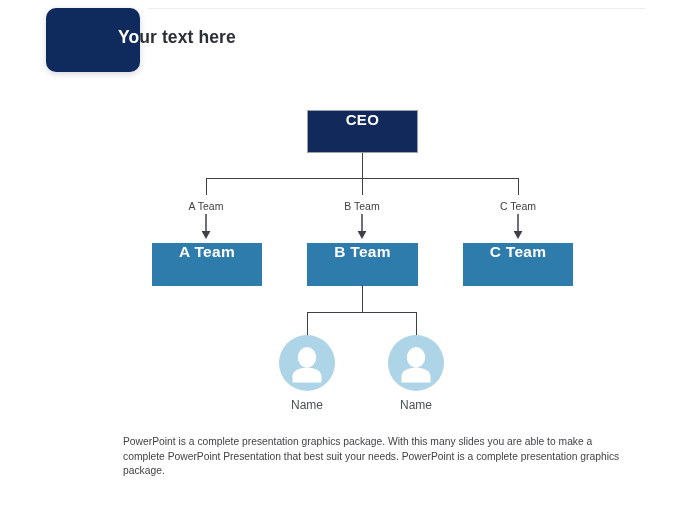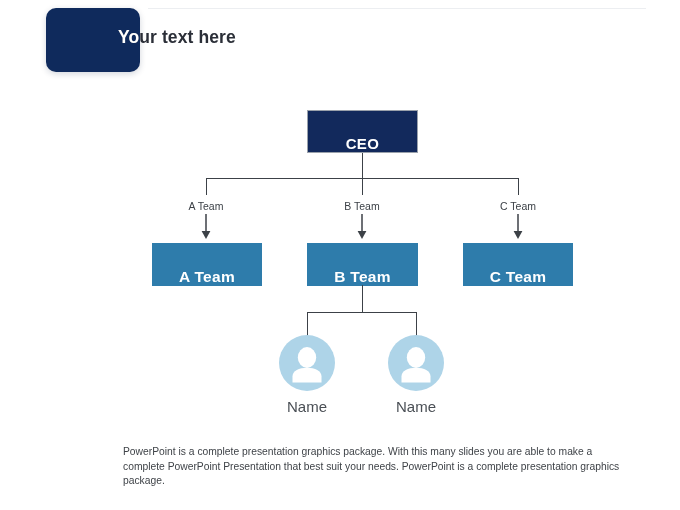--- a/index.html
+++ b/index.html
@@ -67,21 +67,21 @@
     top: 31px;
     font-size: 10.5px;
     color: #59595e;
     white-space: nowrap;
   }
 
   
   .node {
     position: absolute;
     display: flex;
-    align-items: flex-end;
+    align-items: flex-start;
     justify-content: center;
     box-sizing: border-box;
     color: #ffffff;
     font-weight: bold;
   }
   .node-ceo {
     left: 271px;
     top: 110px;
     width: 111px;
     height: 43px;
@@ -153,32 +153,32 @@
     top: 335px;
   }
   .avatar-1 { left: 243px; }
   .avatar-2 { left: 352px; }
   .avatar svg { display: block; }
 
   .name-label {
     position: absolute;
     width: 90px;
     text-align: center;
-    font-size: 15px;
+    font-size: 12px;
     color: #4a4f55;
     top: 398px;
   }
   .name-1 { left: 226px; }
   .name-2 { left: 335px; }
 
   
   .footer-text {
     position: absolute;
     left: 87px;
-    top: 445px;
+    top: 435px;
     width: 497px;
     font-size: 10.3px;
     line-height: 1.42;
     color: #3f4348;
   }
 </style>
 </head>
 <body>
 
 <div id="slide">

